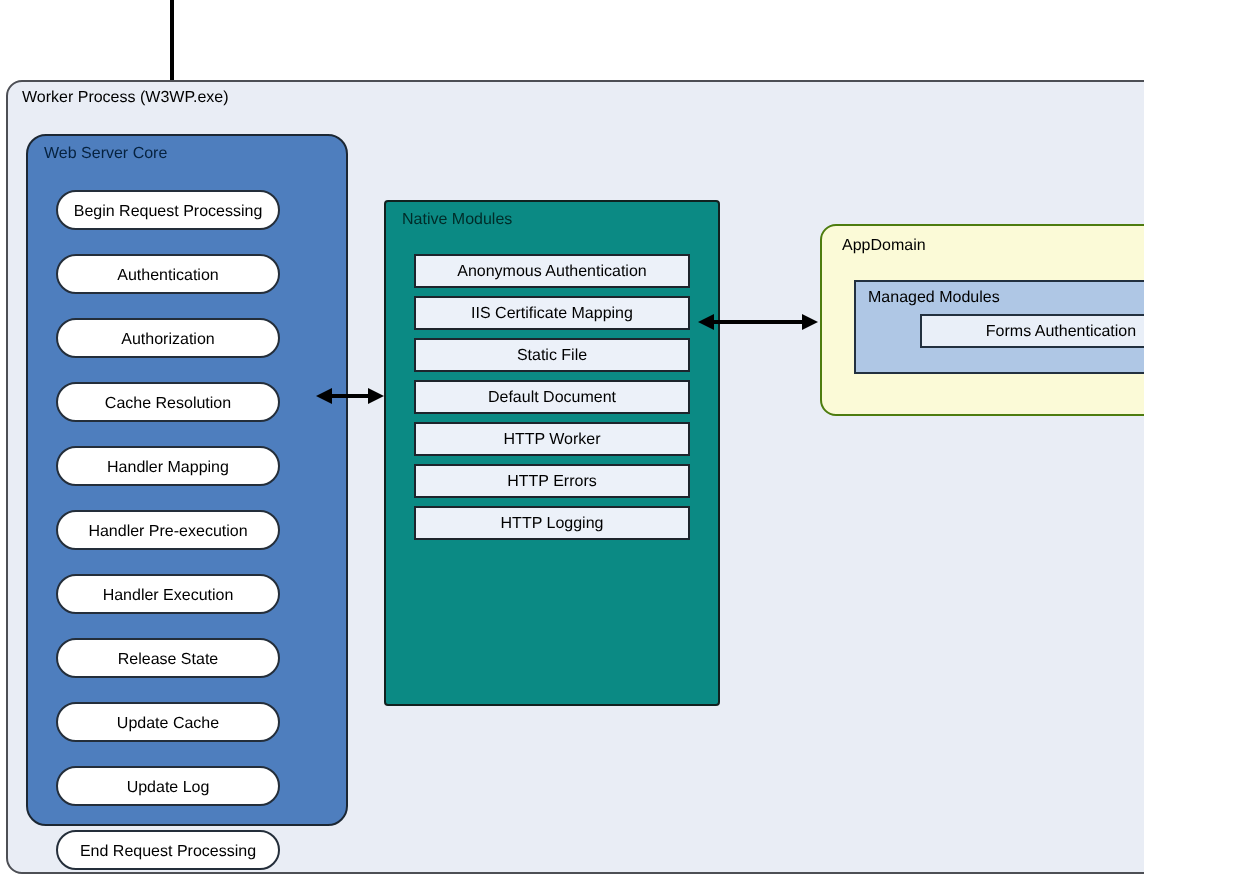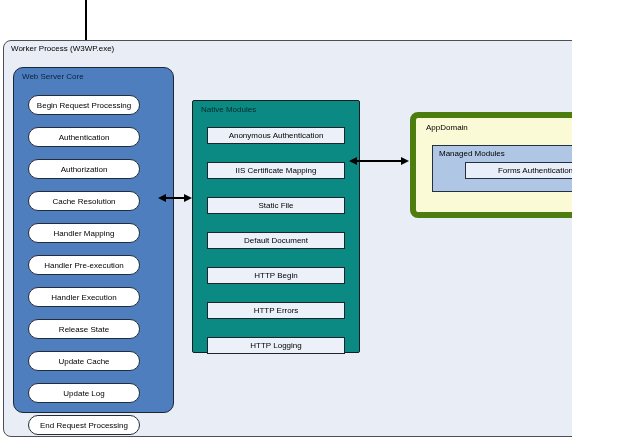--- a/index.html
+++ b/index.html
@@ -33,33 +33,33 @@
   }
   
   .nm-box{
     position:absolute;left:192px;top:100px;width:166px;height:251px;
     background:var(--nm-fill,#0B8A84);
     border:1px solid #11211f;border-radius:2px;
   }
   .nm-title{position:absolute;left:8px;top:4px;font-size:8px;line-height:10px;color:#002b28;}
   .nm-items{
     position:absolute;left:14px;top:26px;width:138px;
-    display:flex;flex-direction:column;gap:18px;
+    display:flex;flex-direction:column;gap:4px;
   }
   .nm-item{
     height:15px;background:var(--nm-item-fill,#ECF1F9);
     border:1px solid #1d242c;
     display:flex;align-items:center;justify-content:center;
     font-size:8px;white-space:nowrap;
   }
   
   .ad-box{
     position:absolute;left:410px;top:112px;width:196px;height:94px;
     background:var(--ad-fill,#FBFAD7);
-    border:6px solid #4d7c0f;border-radius:8px;
+    border:1px solid #4d7c0f;border-radius:8px;
   }
   .ad-title{position:absolute;left:10px;top:5px;font-size:8px;line-height:10px;}
   .mm-box{
     position:absolute;left:16px;top:27px;width:167px;height:45px;
     background:var(--mm-fill,#AFC7E5);
     border:1px solid #22303f;
   }
   .mm-title{position:absolute;left:6px;top:3px;font-size:8px;line-height:10px;}
   .mm-items{position:absolute;left:12px;top:16px;width:141px;display:flex;flex-direction:column;gap:6px;padding-left:20px;}
   .mm-item{
@@ -117,21 +117,21 @@
       </div>
   </div>
 
   <div class="nm-box">
     <div class="nm-title">Native Modules</div>
     <div class="nm-items">
         <div class="nm-item">Anonymous Authentication</div>
         <div class="nm-item">IIS Certificate Mapping</div>
         <div class="nm-item">Static File</div>
         <div class="nm-item">Default Document</div>
-        <div class="nm-item">HTTP Begin</div>
+        <div class="nm-item">HTTP Worker</div>
         <div class="nm-item">HTTP Errors</div>
         <div class="nm-item">HTTP Logging</div>
       </div>
   </div>
 
   <div class="ad-box">
     <div class="ad-title">AppDomain</div>
     <div class="mm-box">
       <div class="mm-title">Managed Modules</div>
       <div class="mm-items">

